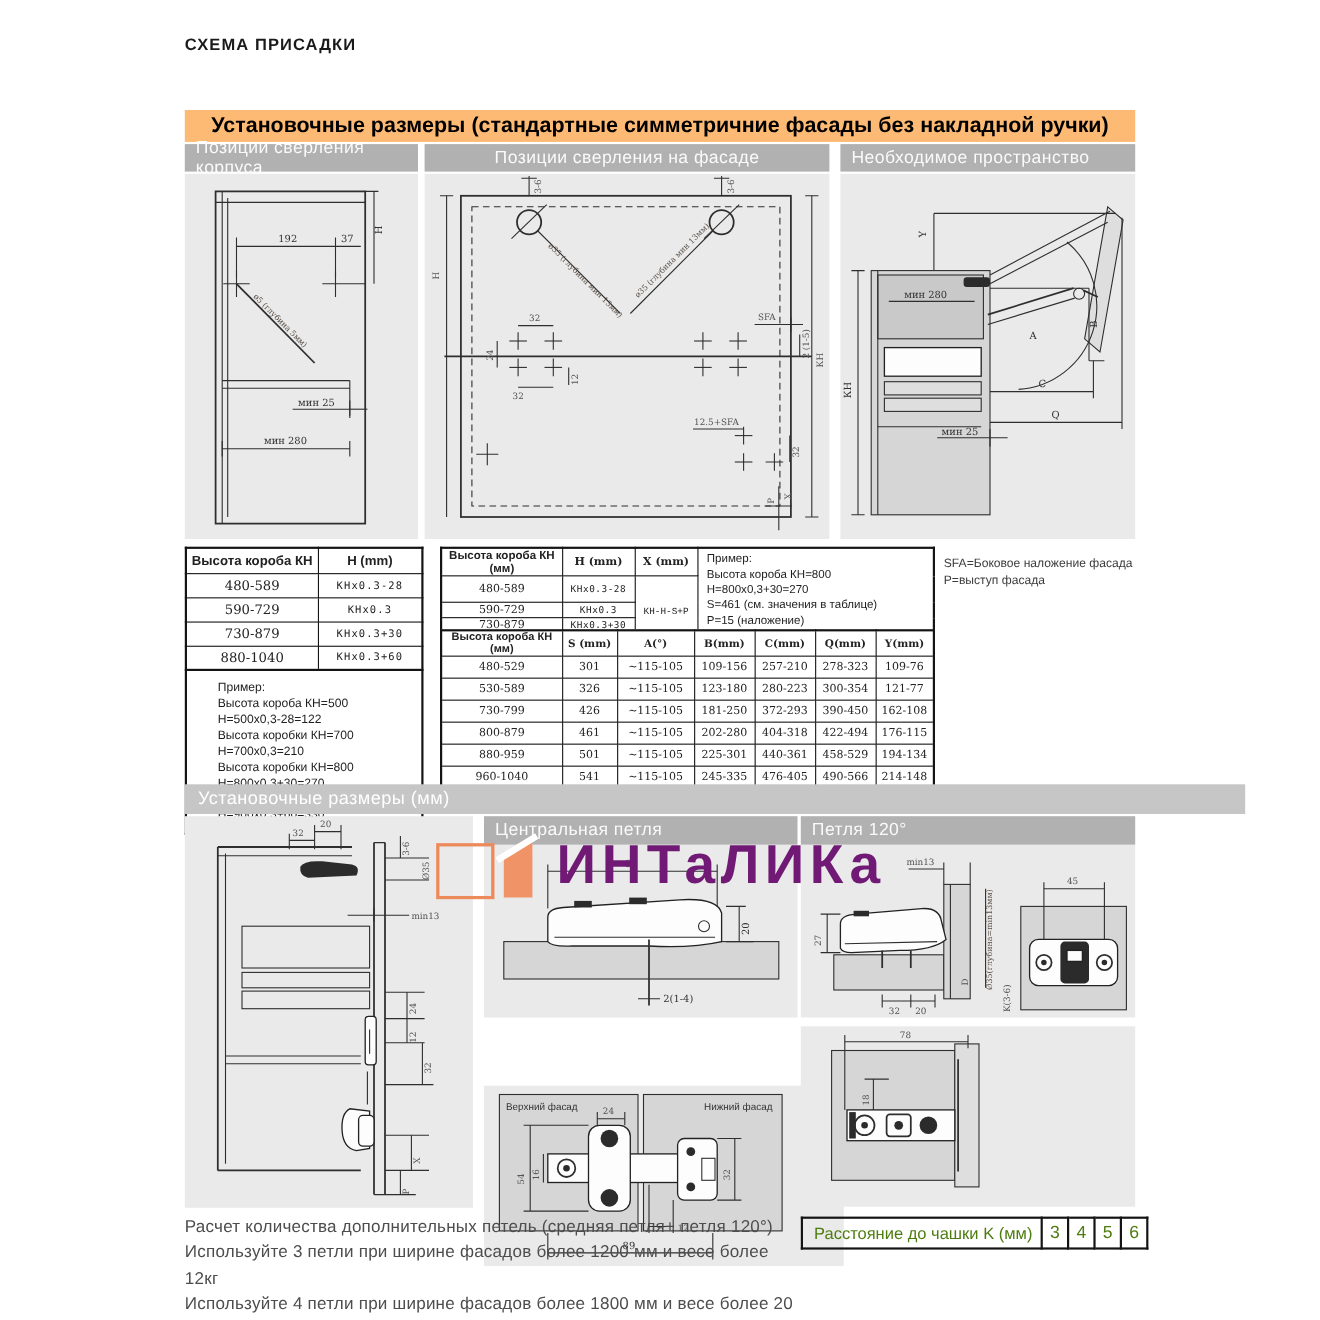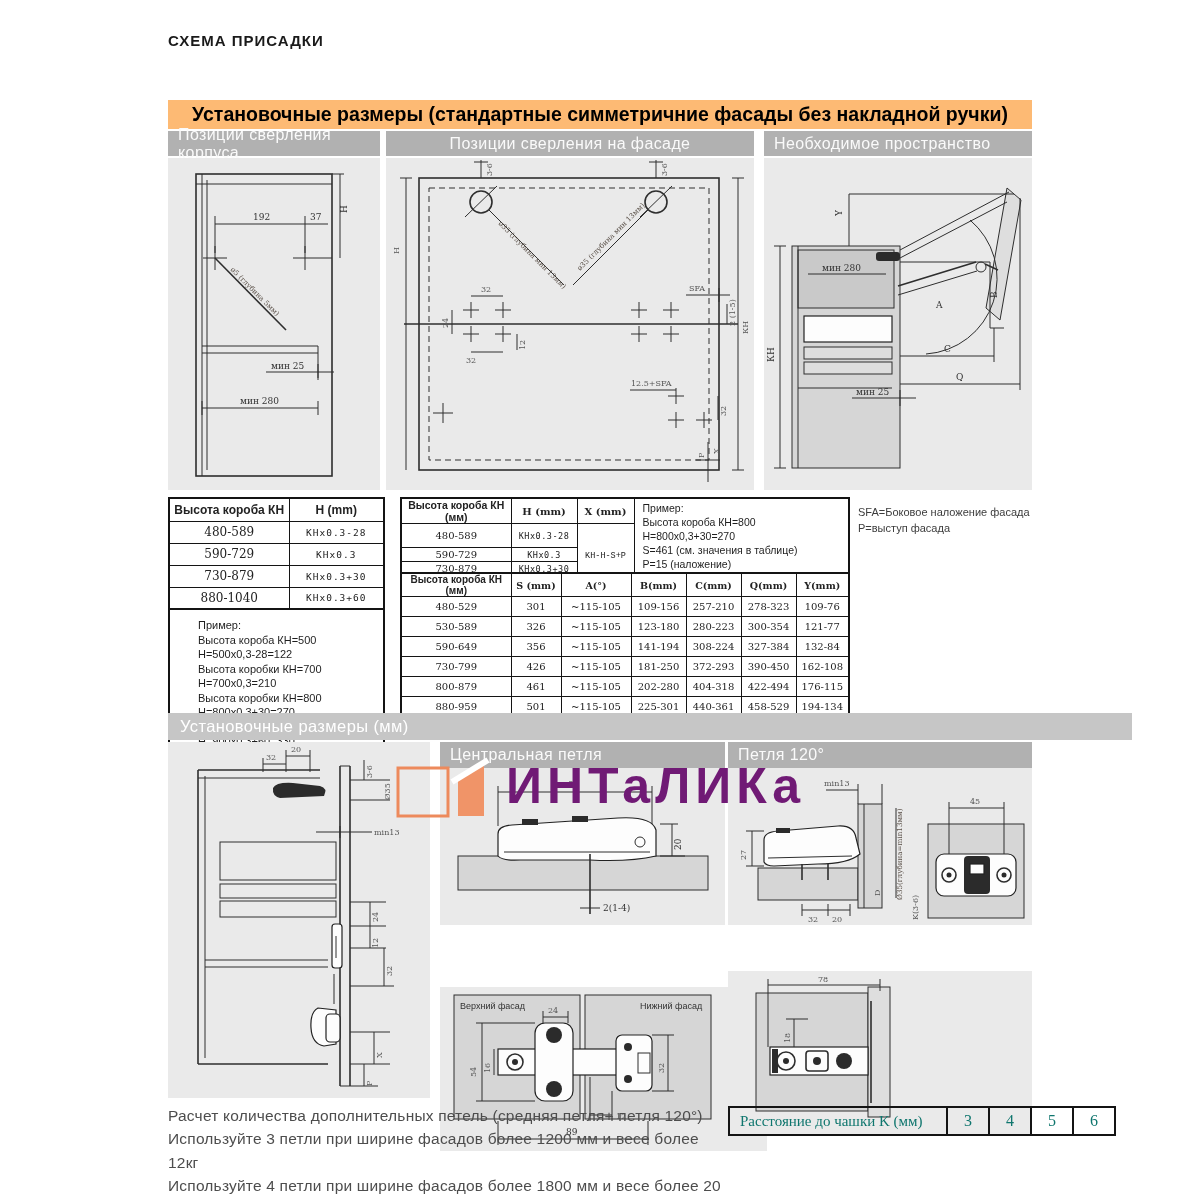--- a/index.html
+++ b/index.html
@@ -48,22 +48,22 @@
   .t-main th{font-size:9.5px;height:14px}
   .t-main th:first-child{font-family:"Liberation Sans",sans-serif;font-weight:bold;font-size:10px}
   .t-main td{height:20px;font-size:10px}
   .side-note{font-size:11px;color:#3c3c3c;line-height:1.45;white-space:pre-line}
   
   .watermark{display:flex;align-items:center;gap:14px;z-index:5;pointer-events:none}
   .wm-text{font-size:50px;font-weight:bold;color:#701a75;letter-spacing:5px;line-height:1}
   
   .footer-text{font-size:15.5px;color:#4d4d4d;line-height:1.5;white-space:pre-line;letter-spacing:.2px}
   .t-foot{border:2px solid #141414}
-  .t-foot td{border:2px solid #141414;height:28px;font-family:Liberation Serif, serif;
-    font-size:15px;color:#0f766e;padding:0 16px}
+  .t-foot td{border:2px solid #141414;height:28px;font-family:Liberation Sans, sans-serif;
+    font-size:15px;color:#4d7c0f;padding:0 6px}
   .t-foot tr td:first-child{text-align:left;width:218px;padding-left:10px}
   .t-foot td+td{width:24px;text-align:center;font-size:16px}
   .dgm-title{font-size:9px;fill:#333;font-family:"Liberation Sans",sans-serif}
 </style>
 </head>
 <body>
 
 <div class="abs page-title" style="left:168px;top:32px">СХЕМА ПРИСАДКИ</div>
 
 <div class="abs main-header" style="left:168px;top:100px;width:864px;height:29px">Установочные размеры (стандартные симметричние фасады без накладной ручки)</div>
@@ -360,29 +360,20 @@
       <tr>
         <td>530-589</td>
         <td>326</td>
         <td>~115-105</td>
         <td>123-180</td>
         <td>280-223</td>
         <td>300-354</td>
         <td>121-77</td>
       </tr>
       <tr>
-        <td>590-649</td>
-        <td>356</td>
-        <td>~115-105</td>
-        <td>141-194</td>
-        <td>308-224</td>
-        <td>327-384</td>
-        <td>132-84</td>
-      </tr>
-      <tr>
         <td>730-799</td>
         <td>426</td>
         <td>~115-105</td>
         <td>181-250</td>
         <td>372-293</td>
         <td>390-450</td>
         <td>162-108</td>
       </tr>
       <tr>
         <td>800-879</td>
@@ -610,21 +601,21 @@
   <rect x="236" y="88" width="26" height="38" rx="4" class="filld"></rect>
   <rect x="242" y="96" width="14" height="10" class="fillw"></rect>
 
   <line x1="221" y1="40" x2="276" y2="40" class="ln"></line>
   <line x1="221" y1="34" x2="221" y2="86" class="ln"></line>
       <line x1="276" y1="34" x2="276" y2="86" class="ln"></line>
   <text x="242" y="36" class="dm8">45</text>
 </svg>
 </div>
 
-<div class="abs panel" style="left:728px;top:971px;width:304px;height:164px">
+<div class="abs panel" style="left:728px;top:933px;width:304px;height:164px">
 <svg viewBox="0 0 304 164" width="304" height="164">
   <rect x="28" y="22" width="112" height="118" class="fillg"></rect>
   <rect x="140" y="16" width="22" height="130" class="fillg2"></rect>
   <line x1="143" y1="30" x2="143" y2="132" class="ln15"></line>
 
   <rect x="42" y="76" width="98" height="28" class="fillw"></rect>
   <circle cx="58" cy="90" r="9" class="ln15"></circle>
       <circle cx="58" cy="90" r="3" class="filld"></circle>
   <rect x="78" y="80" width="22" height="20" rx="3" class="ln15"></rect>
       <circle cx="89" cy="90" r="4" class="filld"></circle>

